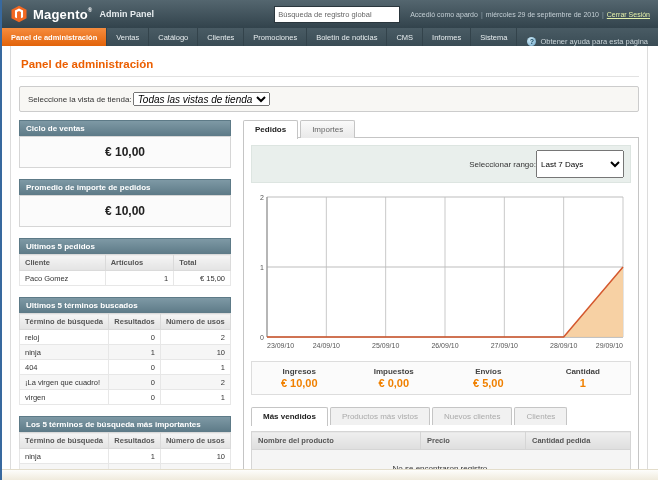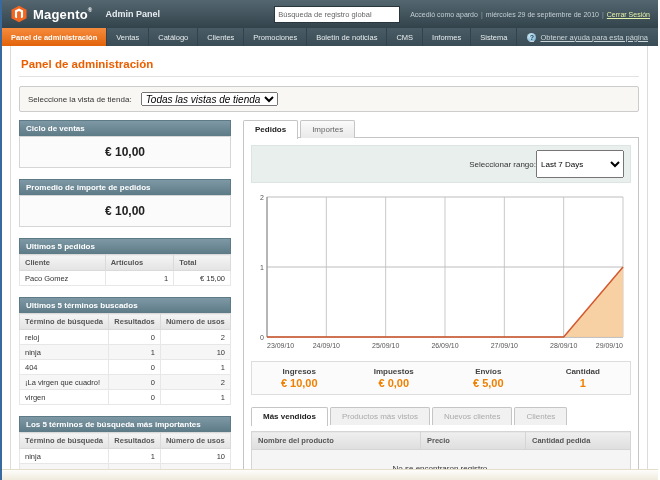--- a/index.html
+++ b/index.html
@@ -5,38 +5,38 @@
   html,body{margin:0;padding:0;width:660px;height:480px;overflow:hidden;
     font-family:"Liberation Sans",sans-serif;background:#fff;}
   .app{position:relative;width:658px;height:480px;border-left:2px solid #38699f;box-sizing:border-box;}
 
   
   .hdr{height:28px;background:linear-gradient(#54666f,#32434c);display:flex;align-items:center;padding:0 8px;box-sizing:border-box;}
   .brand{display:flex;align-items:center;gap:5px;}
   .logo svg{display:block;}
   .brand-name{color:#fff;font-size:13px;font-weight:bold;letter-spacing:.2px;}
   .brand-mark{color:#fff;font-size:6px;vertical-align:top;}
-  .brand-suffix{color:#e7ecef;font-size:9px;font-weight:bold;margin-left:8px;}
+  .brand-suffix{color:#e7ecef;font-size:9px;font-weight:bold;margin-left:2px;}
   .hdr-right{margin-left:auto;display:flex;align-items:center;gap:10px;}
   .global-search{width:118px;height:13px;font-size:7.5px;color:#666;border:1px solid #2a363d;padding:1px 3px;background:#fff;}
   .session{color:#c4cfd5;font-size:7px;white-space:nowrap;}
   .session .sep{margin:0 3px;color:#8fa0a9;}
   .logout{color:#e4f0ab;text-decoration:underline;cursor:pointer;}
 
   
   .nav{height:18px;background:linear-gradient(#495b64,#3a4c55);display:flex;align-items:stretch;font-size:7.5px;color:#e8eef0;}
   .nav-item{display:flex;align-items:center;padding:0 9px;border-right:1px solid #33434b;cursor:pointer;}
   .nav-item.active{background:linear-gradient(#f68c3e,#e2630a);color:#fff;font-weight:bold;}
-  .nav-help{margin-left:auto;display:flex;align-items:center;gap:4px;padding:0 10px;color:#ccd6da;cursor:pointer;text-decoration:underline;}
+  .nav-help{margin-left:auto;display:flex;align-items:flex-end;gap:4px;padding:0 10px;color:#ccd6da;cursor:pointer;}
   .help-ico{width:9px;height:9px;border-radius:50%;background:radial-gradient(circle at 35% 30%,#cde8f5,#6ea7c8);color:#16465f;font-size:7px;font-weight:bold;display:flex;align-items:center;justify-content:center;}
 
   
   .page{margin:0 10px 0 8px;border:1px solid #dcdcdc;border-top:none;background:#fff;padding:8px 8px 12px;box-sizing:border-box;min-height:408px;}
   .page-title{color:#eb5e00;font-size:11.5px;font-weight:bold;padding:4px 2px 6px;border-bottom:1px solid #e2e2e2;}
-  .store-bar{margin:9px 0 8px;background:#f8f7f4;border:1px solid #ccc;padding:5px 8px;font-size:8px;color:#333;display:flex;align-items:center;gap:9px;border-radius:2px;}
+  .store-bar{margin:9px 0 8px;background:#f8f7f4;border:1px solid #ccc;padding:5px 8px;font-size:8px;color:#333;display:flex;align-items:center;gap:1px;border-radius:2px;}
   .store-bar select{font-size:10px;height:14px;font-style:italic;}
 
   .cols{display:flex;gap:12px;align-items:flex-start;}
   .side{width:212px;flex:none;}
   .main{flex:1;min-width:0;}
 
   
   .sbox{margin-bottom:11px;}
   .sbox-h{background:linear-gradient(#7e99a5,#5d7a87);color:#fff;font-size:8px;font-weight:bold;padding:3px 6px;border:1px solid #5d7a87;border-bottom:none;}
   .sbox-v{border:1px solid #d6d6d6;background:#fbfbfb;text-align:center;font-size:12px;font-weight:bold;color:#222;padding:8px 4px;}

